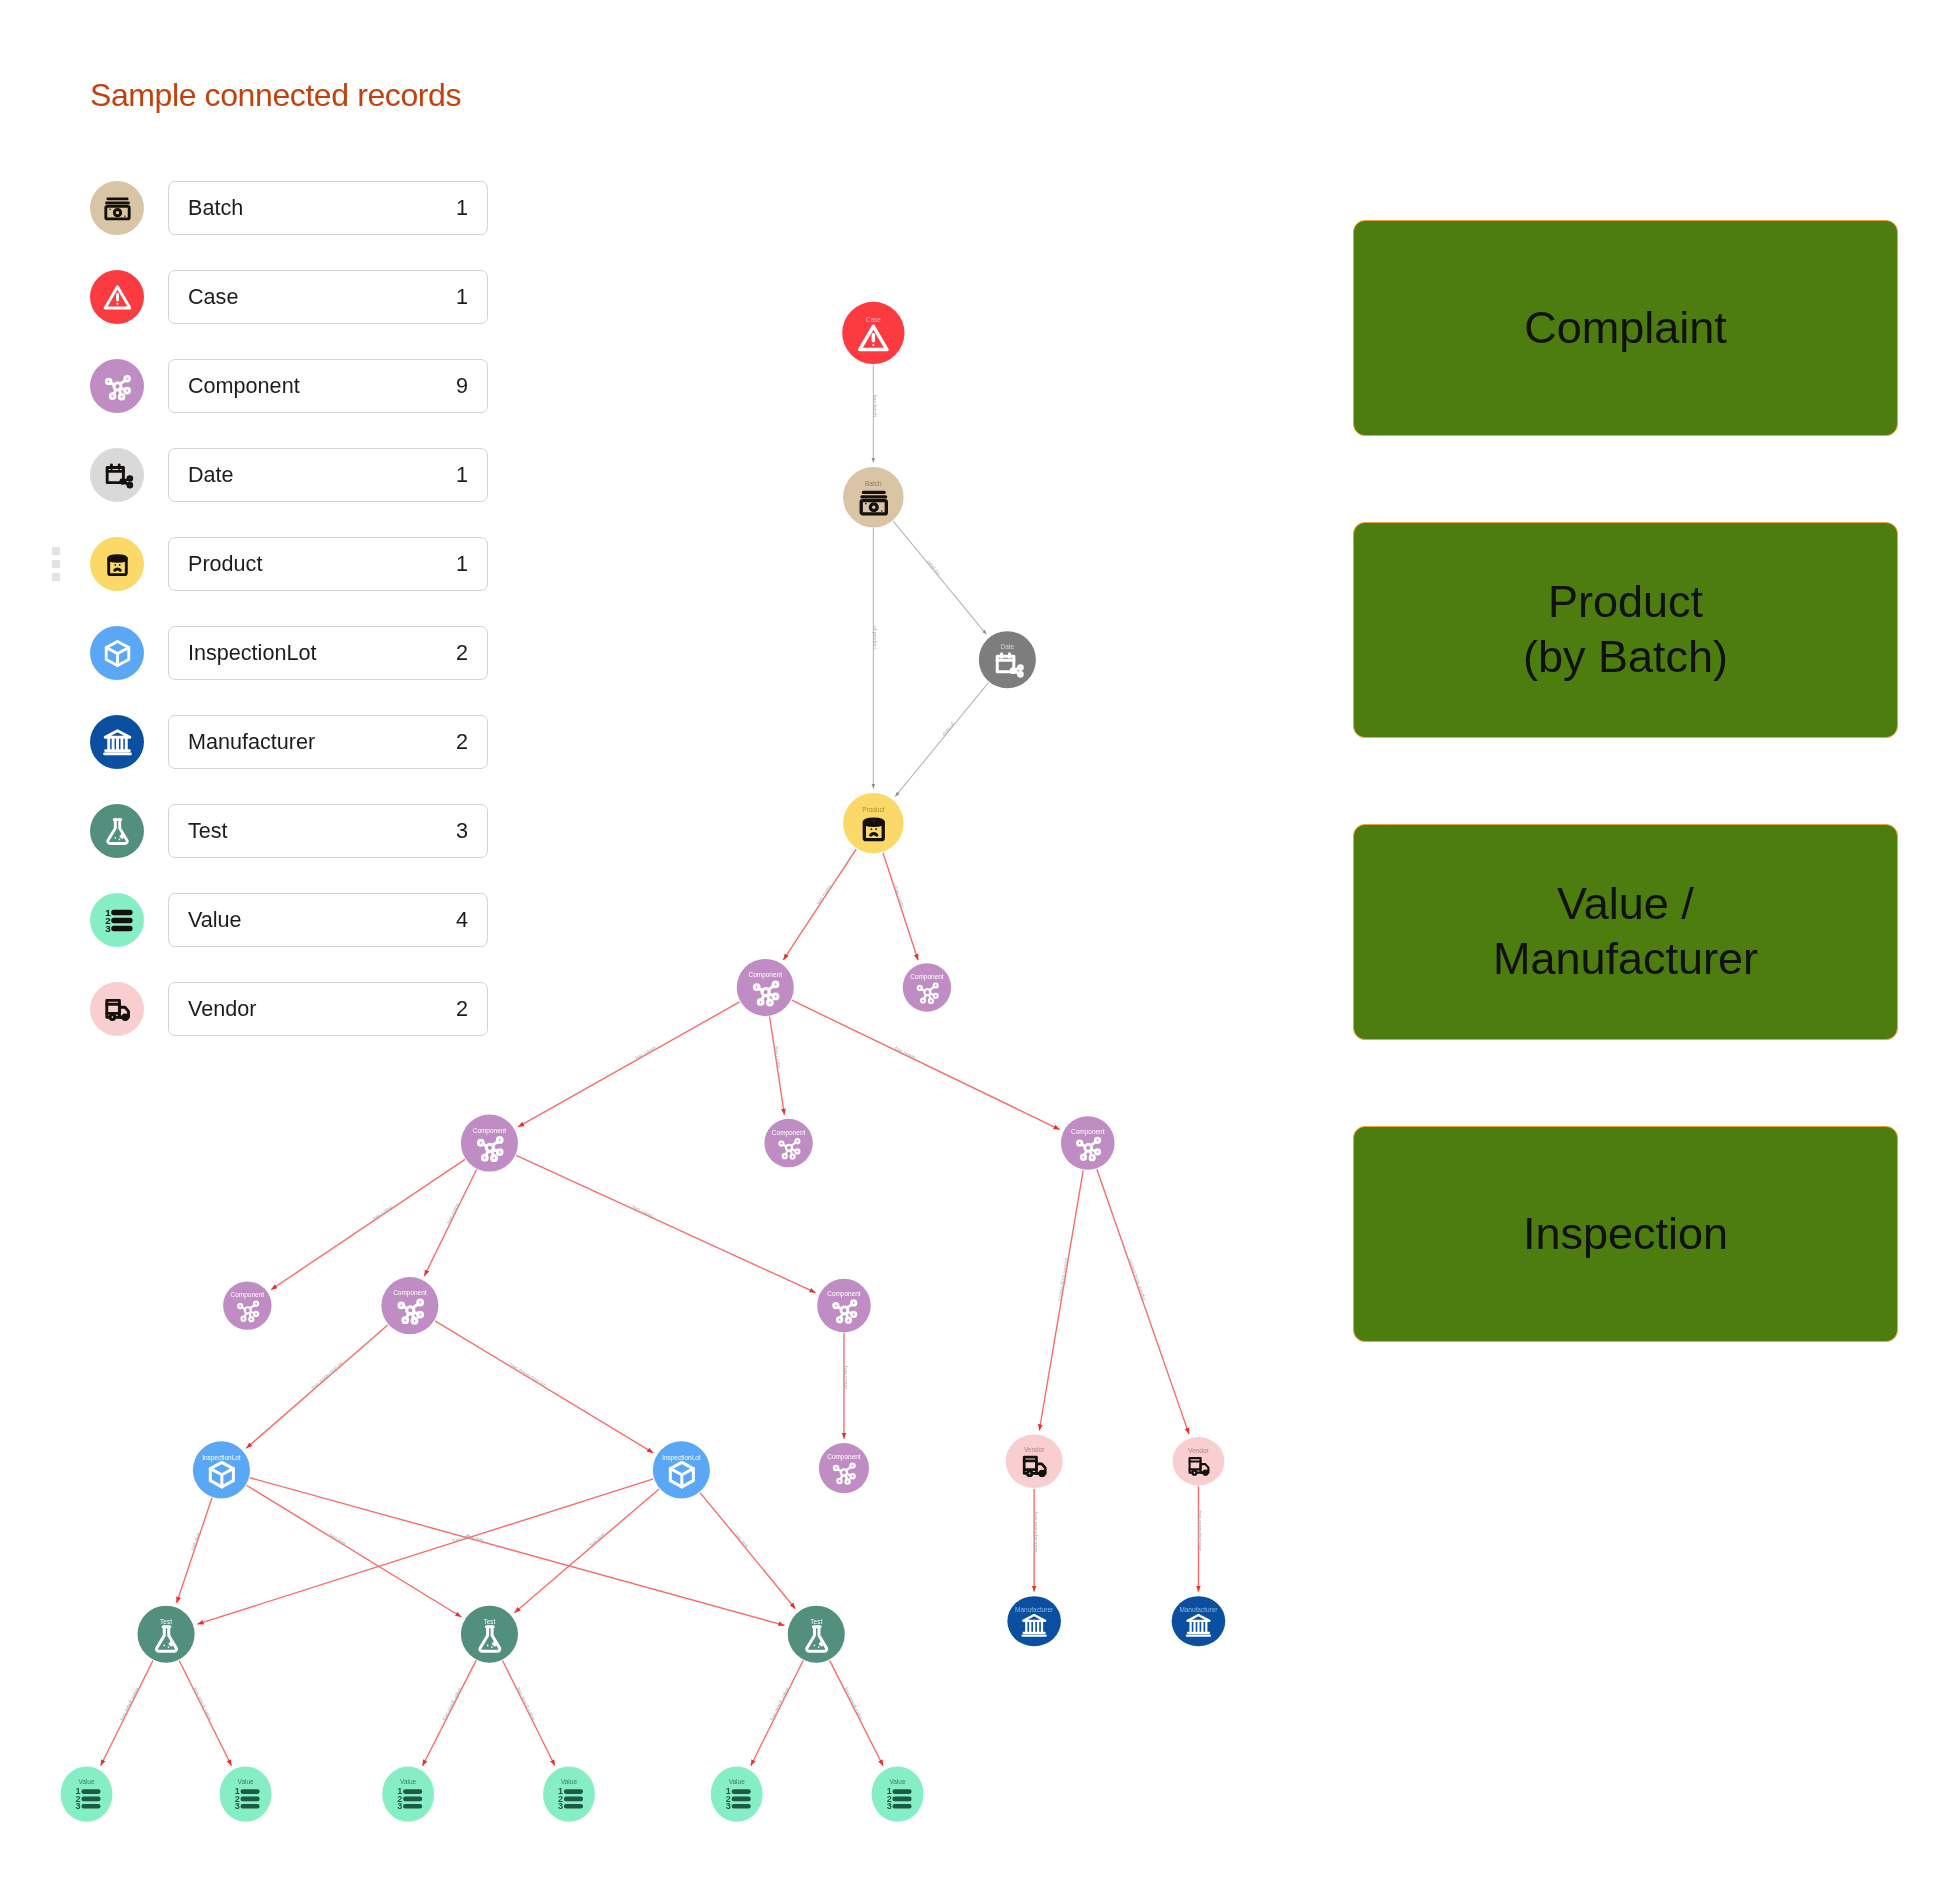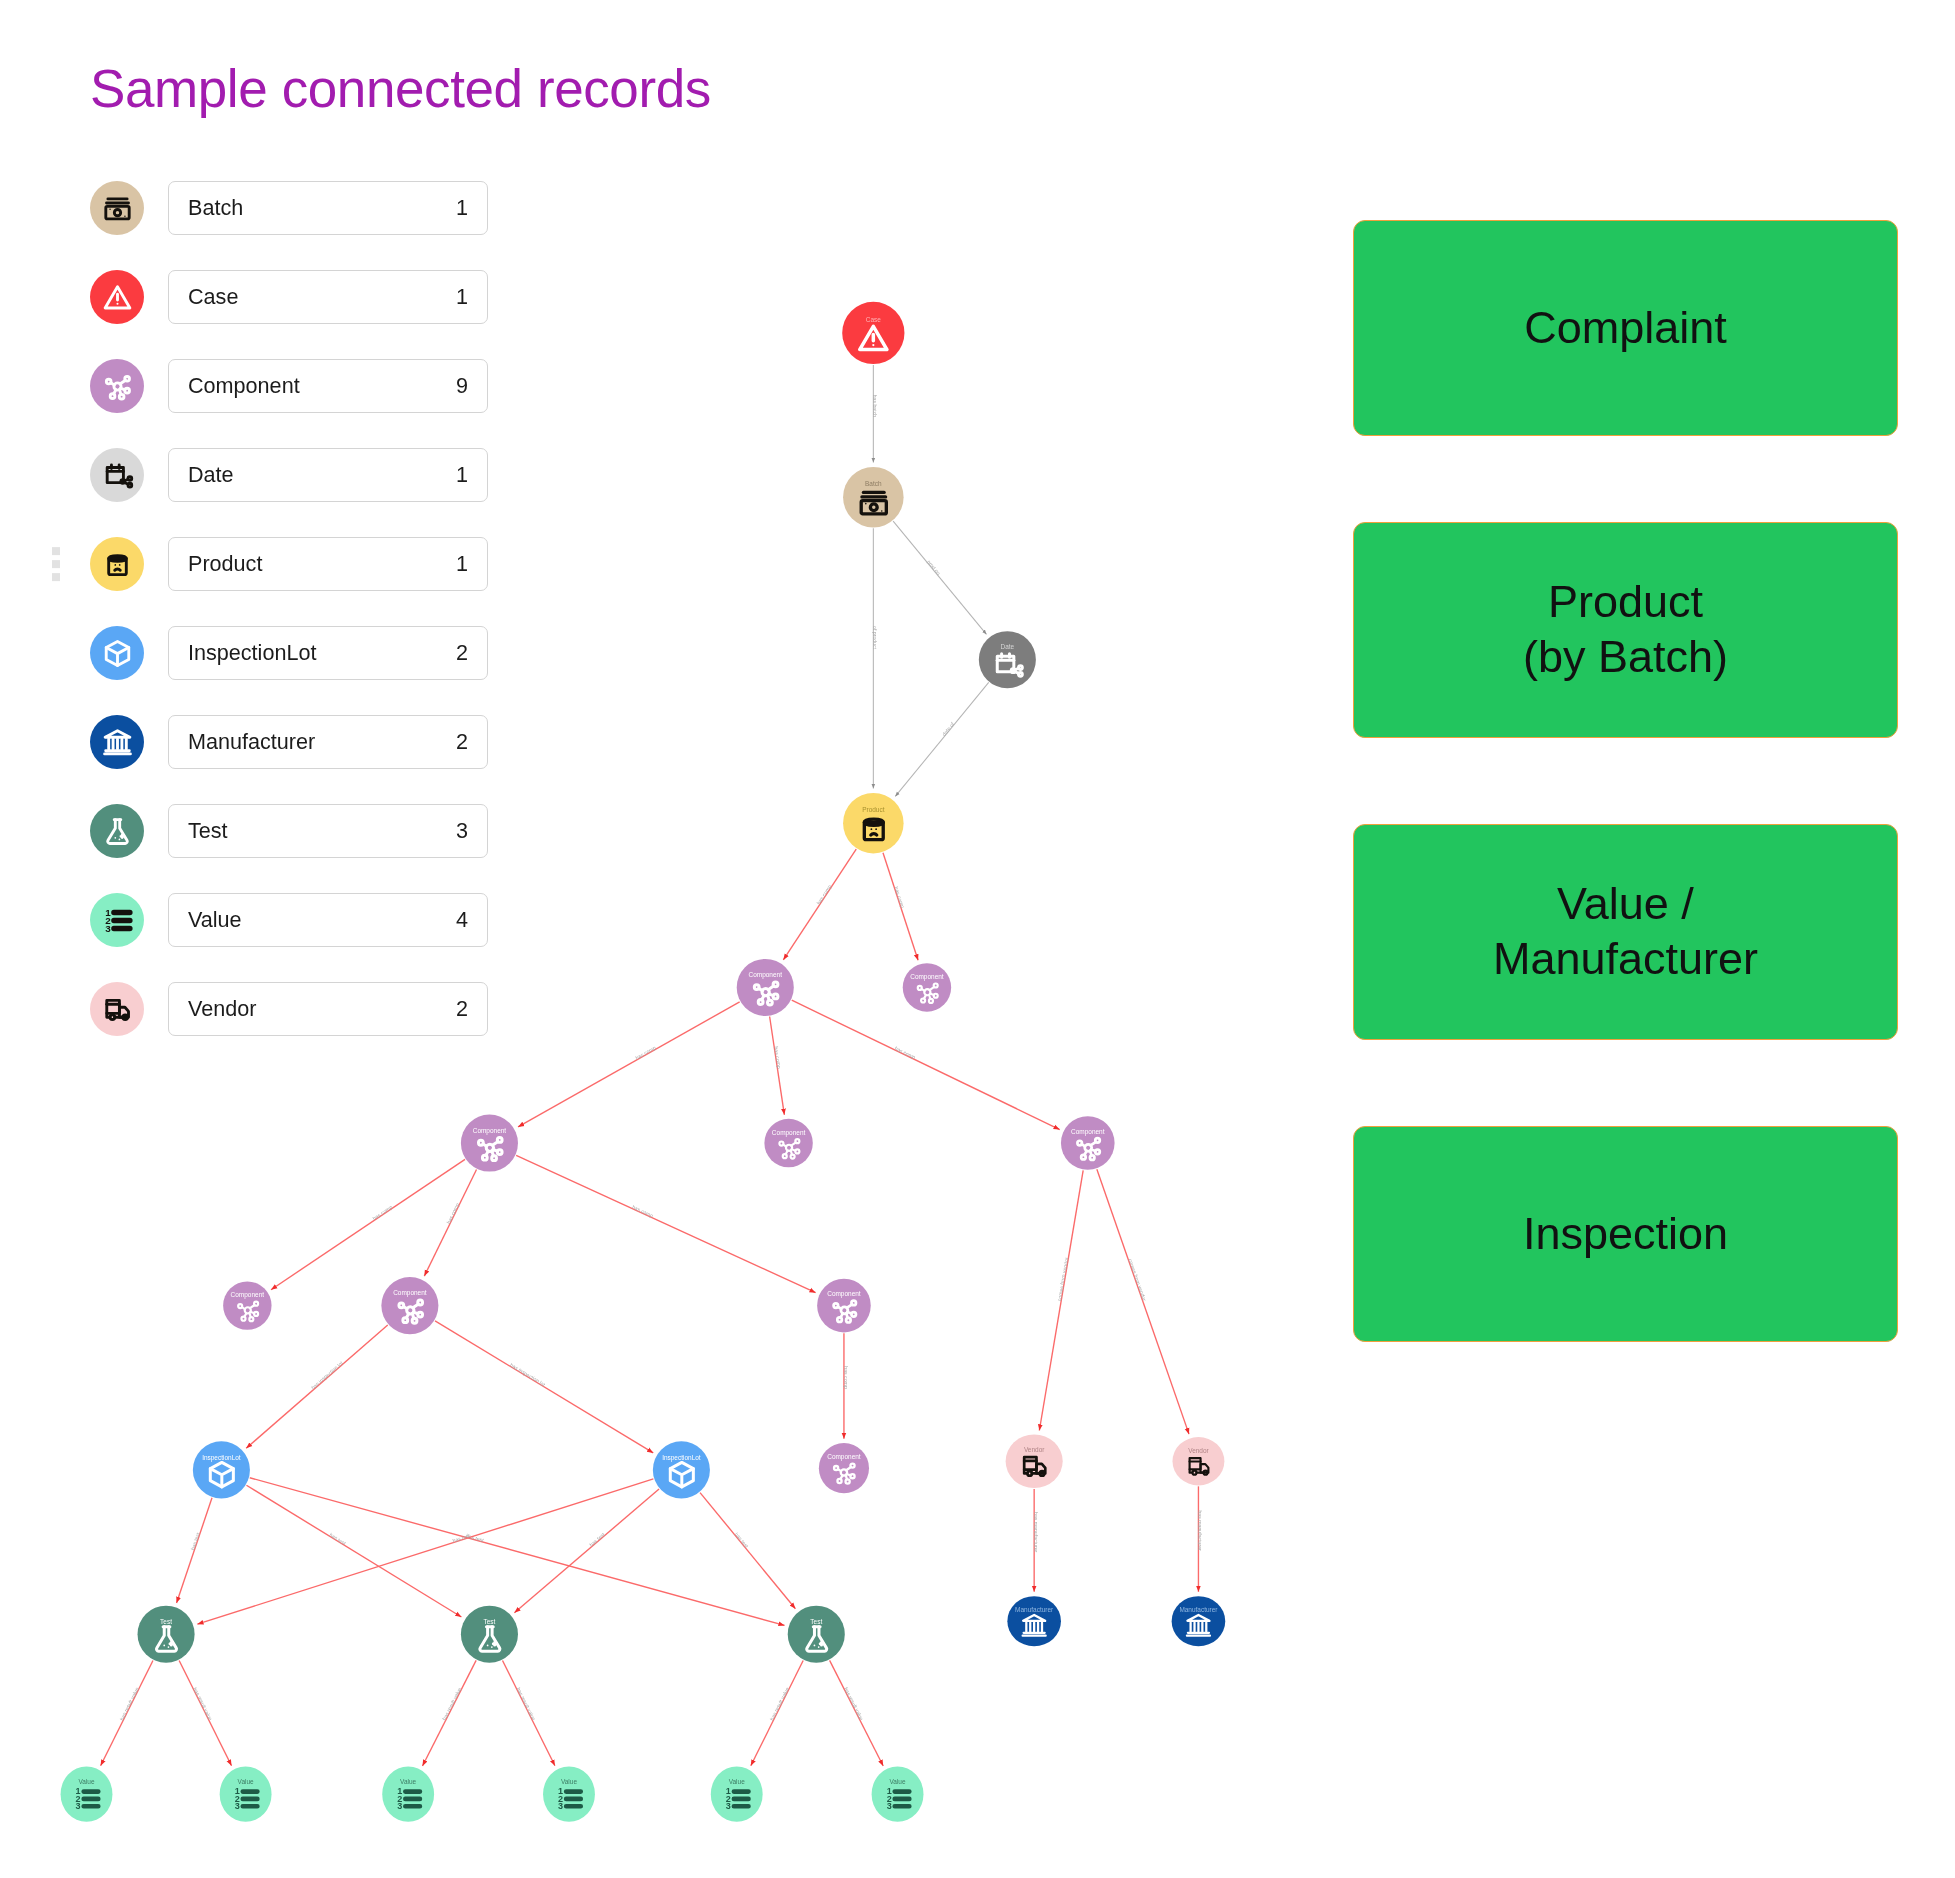--- a/index.html
+++ b/index.html
@@ -12,24 +12,24 @@
     height: 1878px;
     position: relative;
     font-family: "Liberation Sans", sans-serif;
     overflow: hidden;
   }
 
   
   #page-title {
     position: absolute;
     left: 90px;
-    top: 58px;
-    font-size: 53px;
+    top: 77px;
+    font-size: 32px;
     font-weight: 400;
-    color: #a21caf;
+    color: #c2410c;
     letter-spacing: -0.4px;
     white-space: nowrap;
   }
 
   
   #legend {
     position: absolute;
     left: 90px;
     top: 177px;
     width: 398px;
@@ -92,21 +92,21 @@
   
   #callouts {
     position: absolute;
     left: 1353px;
     top: 220px;
     width: 545px;
   }
   .callout {
     width: 545px;
     height: 216px;
-    background: #22c55e;
+    background: #4d7c0f;
     border: 1.7px solid #f0a03c;
     border-radius: 12px;
     box-sizing: border-box;
     display: flex;
     align-items: center;
     justify-content: center;
     margin-bottom: 86px;
   }
   .callout-text {
     font-size: 45px;

